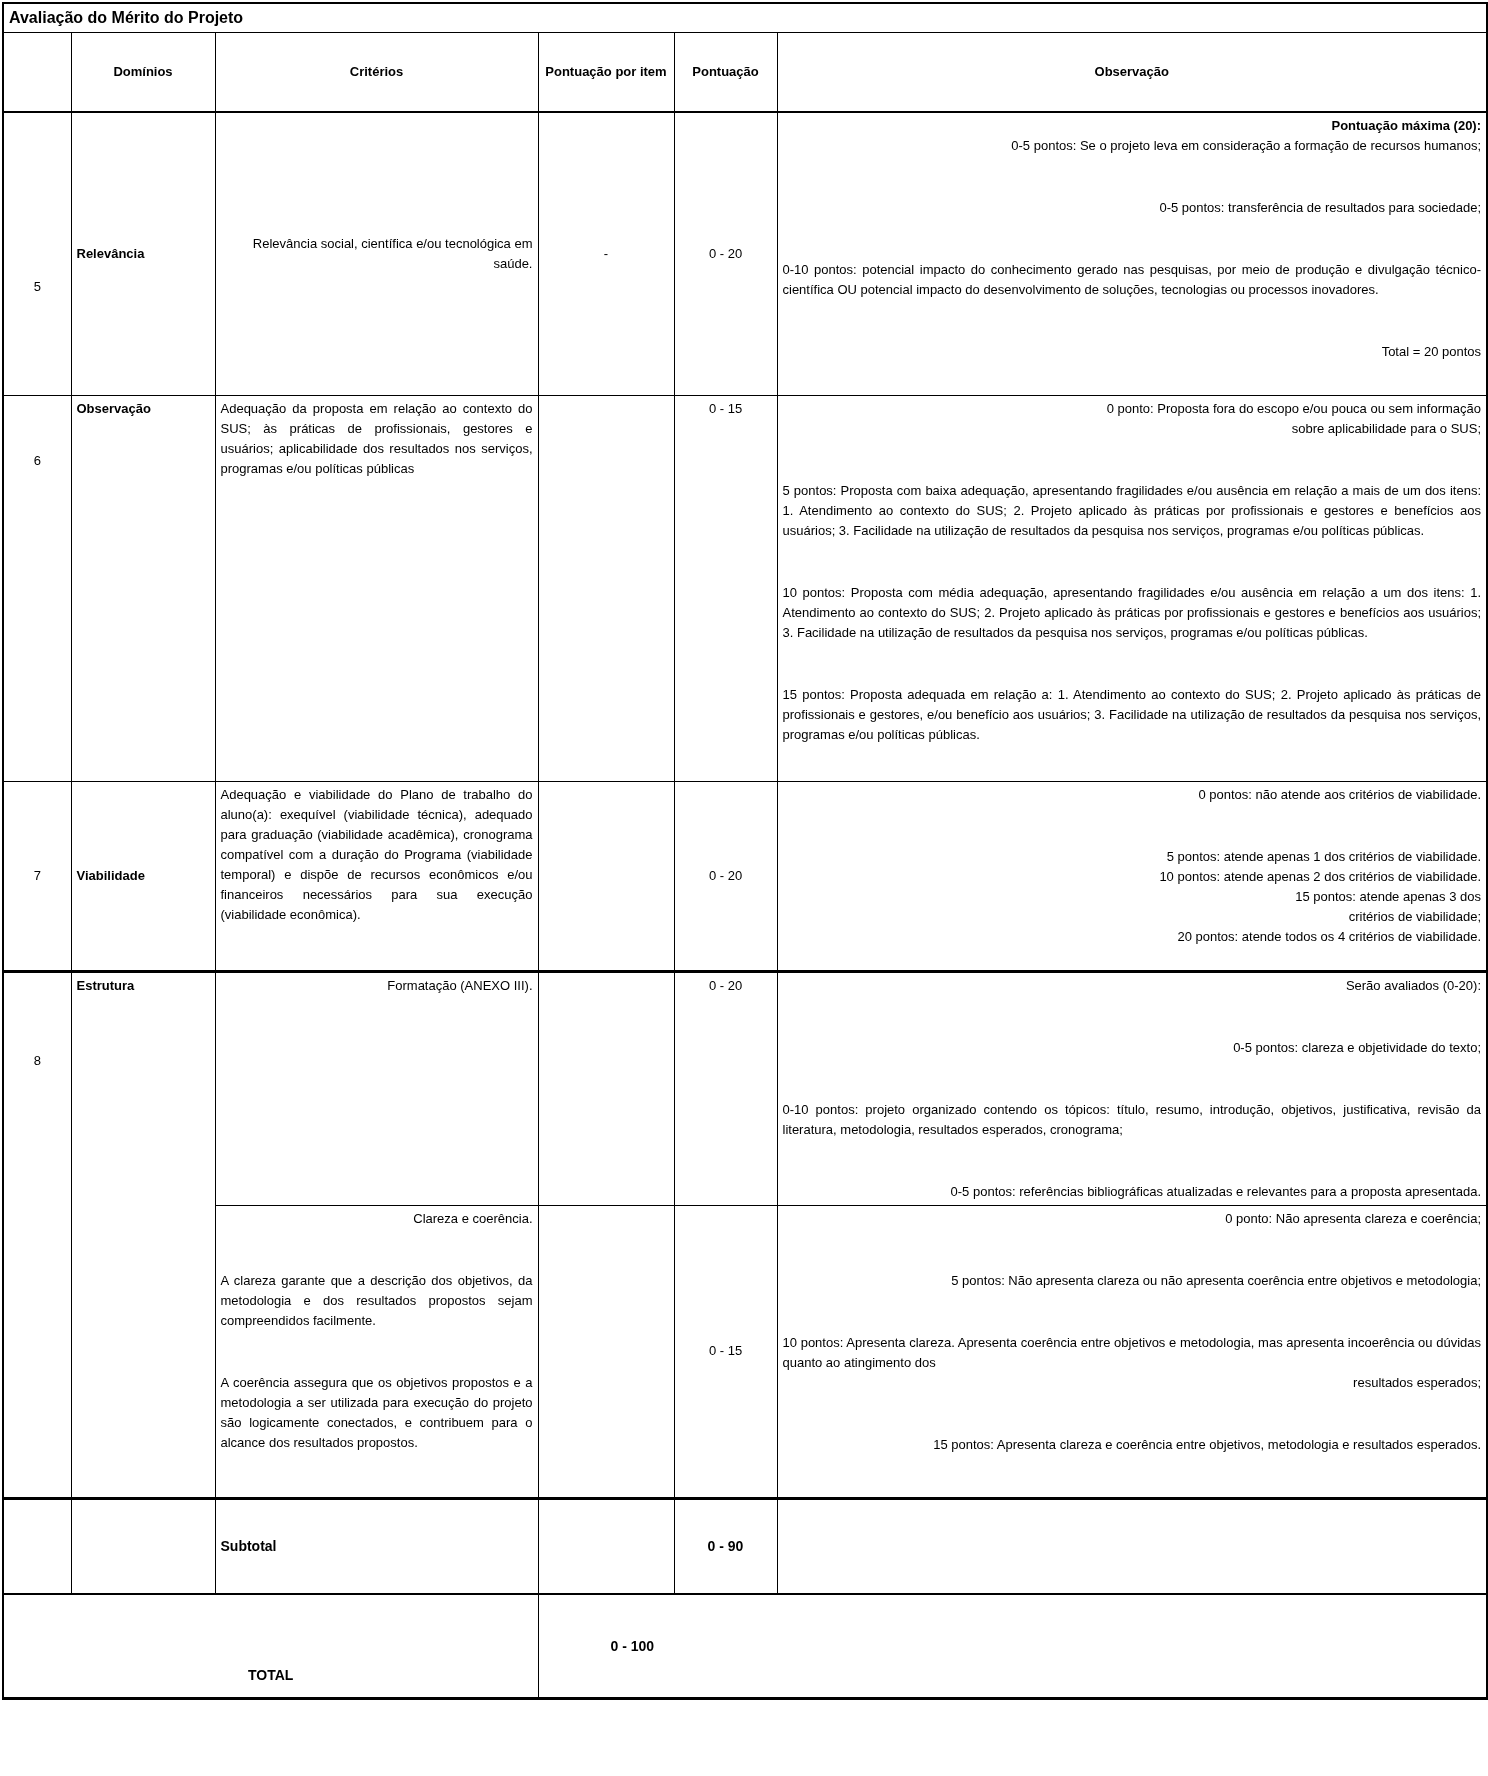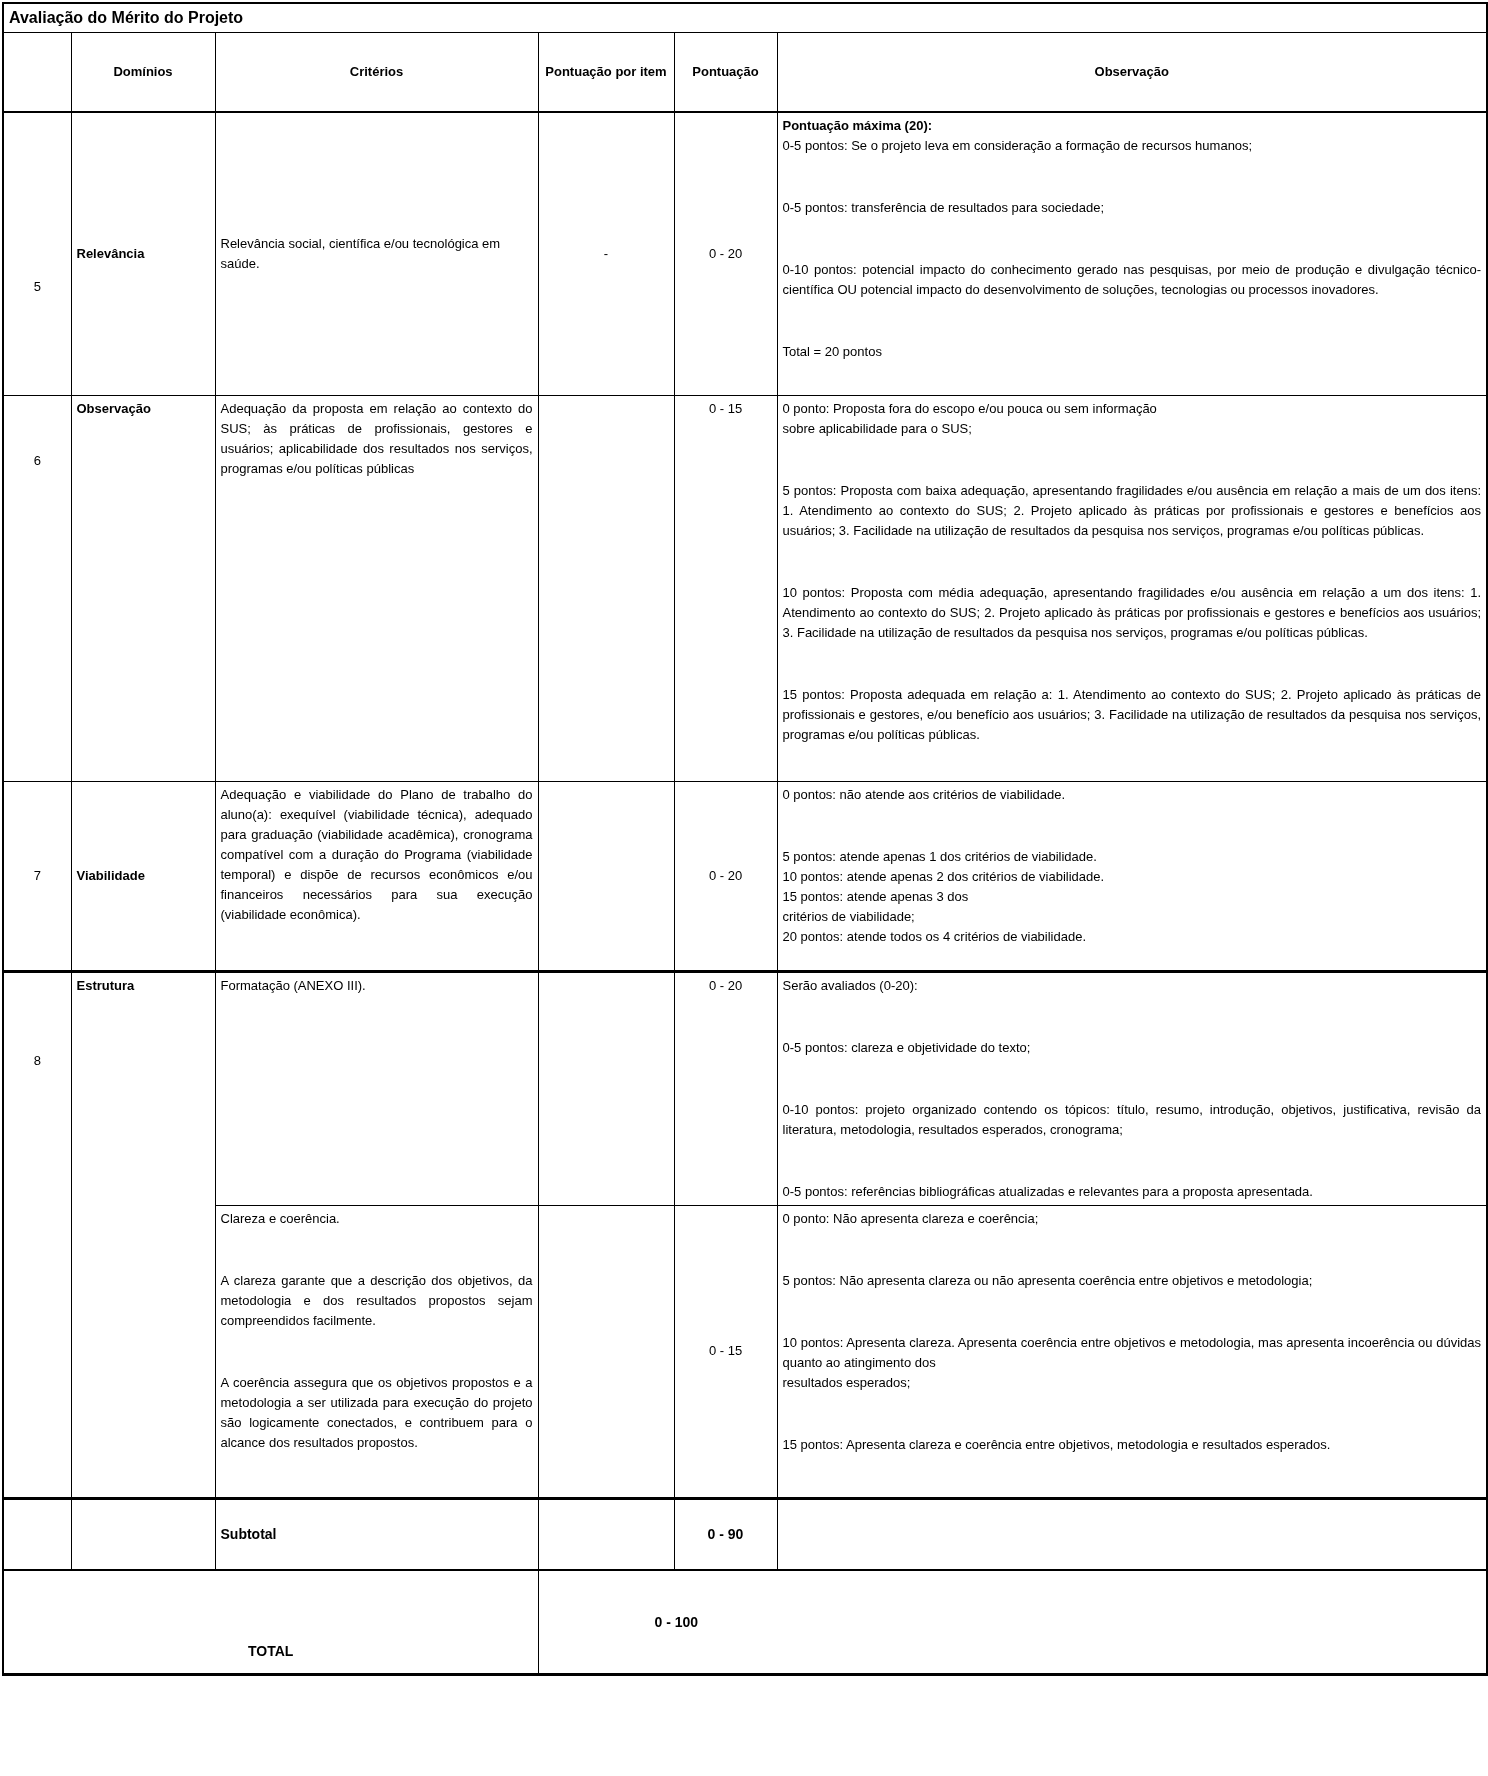--- a/index.html
+++ b/index.html
@@ -26,21 +26,21 @@
     word-wrap:break-word;
   }
   
   tr.title-row  { height:29px; }
   tr.header-row { height:80px;margin-left:48px; }
   tr.r5 { height:283px; }
   tr.r6 { height:386px; }
   tr.r7 { height:190px; }
   tr.r8a{ height:228px; }
   tr.r8b{ height:293px; }
-  tr.subtotal-row{ height:72px; }
+  tr.subtotal-row{ height:96px; }
   tr.total-row   { height:104px; }
 
   tr.title-row td{
     font-size:16px;font-weight:bold;text-align:left;vertical-align:middle;
     border-bottom:1px solid #000;
   }
   tr.header-row td{
     font-weight:bold;text-align:center;vertical-align:middle;
     border-bottom:2px solid #000;
   }
@@ -51,34 +51,34 @@
 
   .c-num{ text-align:center; }
   .c-dom{ text-align:left; font-weight:bold; }
   .c-center{ text-align:center; }
   .vm{ vertical-align:middle; }
   .vt{ vertical-align:top; }
   .pad-top-70{ padding-top:70px; }
   .pad-top-55{ padding-top:55px; }
   .pad-top-78{ padding-top:78px; }
 
-  p.para{ margin:0; }
+  p.para{ margin:0;text-align:right; }
   p.gap{ margin-top:42px; }
   p.jst{ text-align:justify; }
   p.b{ font-weight:bold; }
 
   td.subtotal-label{ font-weight:bold; font-size:14px; vertical-align:middle; }
   td.subtotal-score{ font-weight:bold; font-size:14px; vertical-align:middle; text-align:center; }
   td.total-label{
     font-weight:bold; font-size:14px; text-align:center; vertical-align:bottom;
     padding-bottom:12px;
   }
   td.total-score{
     font-weight:bold; font-size:14px; vertical-align:middle;
-    text-align:left; padding-left:116px;
+    text-align:left; padding-left:72px;
   }
 </style>
 </head>
 <body>
 
 <table class="doc">
   <colgroup>
     <col style="width:68px">
     <col style="width:144px">
     <col style="width:323px">

